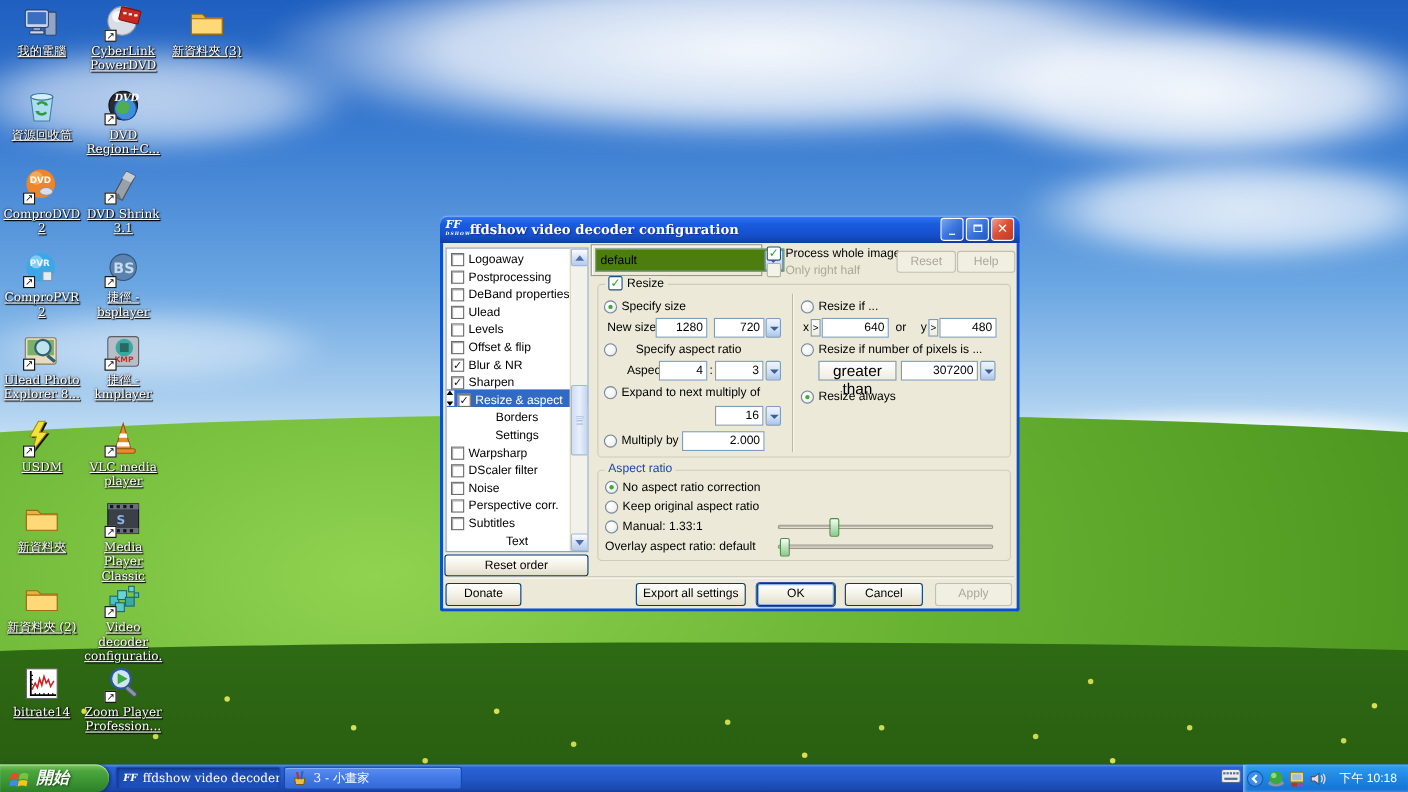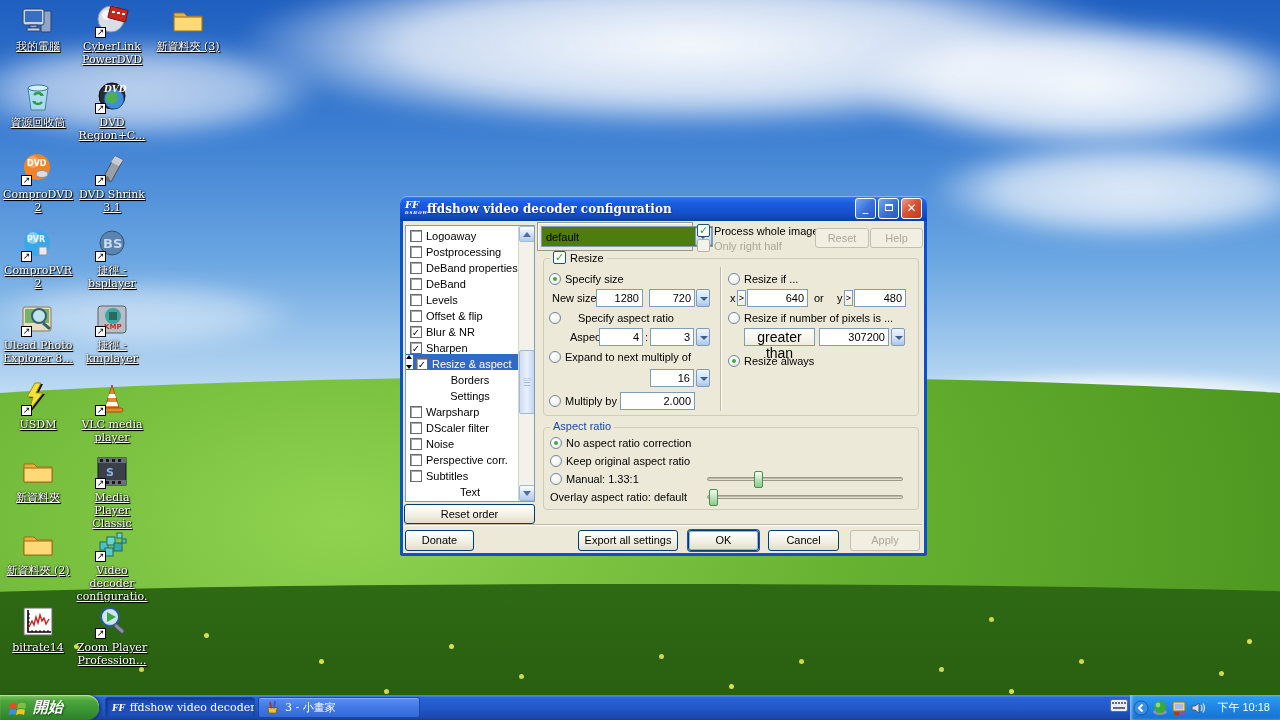--- a/index.html
+++ b/index.html
@@ -423,21 +423,21 @@
       <div class="lrow">
           <span class="cbc"></span>
           <span>Postprocessing</span>
         </div>
       <div class="lrow">
           <span class="cbc"></span>
           <span>DeBand properties</span>
         </div>
       <div class="lrow">
           <span class="cbc"></span>
-          <span>DeBand</span>
+          <span>Ulead</span>
         </div>
       <div class="lrow">
           <span class="cbc"></span>
           <span>Levels</span>
         </div>
       <div class="lrow">
           <span class="cbc"></span>
           <span>Offset &amp; flip</span>
         </div>
       <div class="lrow">

